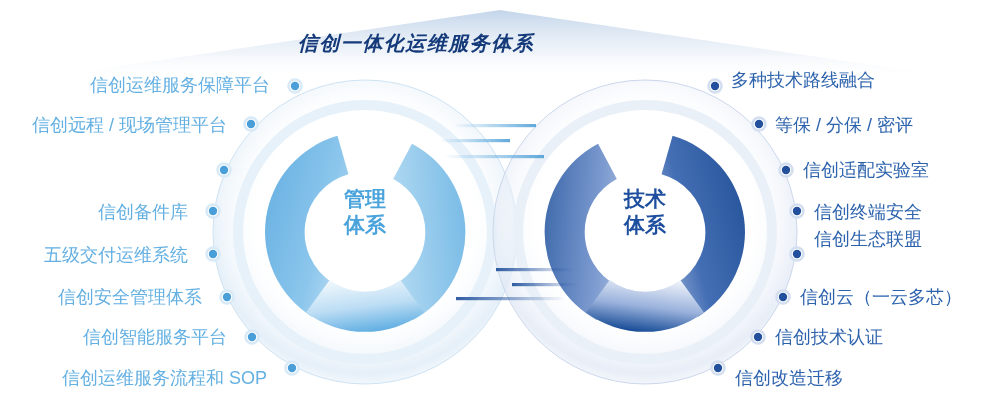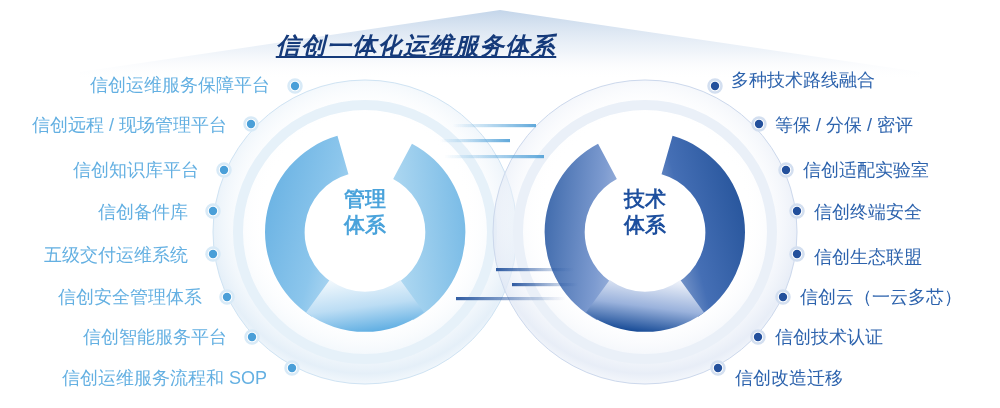--- a/index.html
+++ b/index.html
@@ -6,22 +6,22 @@
   body{
     width:1000px;height:408px;background:#ffffff;
     font-family:"Liberation Sans","DejaVu Sans",sans-serif;
     overflow:hidden;position:relative;
   }
   #stage{position:absolute;inset:0;}
   svg.layer{position:absolute;left:0;top:0;width:1000px;height:408px;}
 
   .title-text{
     position:absolute;left:0;top:30px;width:832px;text-align:center;
-    font-size:24px;font-weight:bold;font-style:italic;letter-spacing:1.5px;
-    color:#153a7a;z-index:9;white-space:nowrap;text-decoration:underline;
+    font-size:20px;font-weight:bold;font-style:italic;letter-spacing:1.5px;
+    color:#153a7a;z-index:9;white-space:nowrap;
   }
 
   .ring-label{
     position:absolute;text-align:center;white-space:nowrap;
     font-size:21px;font-weight:bold;line-height:1.26;z-index:8;
   }
   .ring-label.left{color:#4aa3db;}
   .ring-label.right{color:#1d4f9e;}
 
   .cap{
@@ -211,29 +211,28 @@
     <div>体系</div>
   </div>
 
   <div class="ring-label right" style="left:575px;top:186px;width:140px;">
     <div>技术</div>
     <div>体系</div>
   </div>
 
   <div class="cap left" style="right:730px;top:76px;">信创运维服务保障平台</div>
   <div class="cap left" style="right:773px;top:116px;">信创远程 / 现场管理平台</div>
-  <div class="cap left" style="right:801px;top:161px;">信创知识库平台</div>
   <div class="cap left" style="right:812px;top:203px;">信创备件库</div>
   <div class="cap left" style="right:812px;top:246px;">五级交付运维系统</div>
   <div class="cap left" style="right:798px;top:288px;text-align:right;">信创安全管理体系</div>
   <div class="cap left" style="right:773px;top:328px;">信创智能服务平台</div>
   <div class="cap left" style="right:733px;top:369px;">信创运维服务流程和 SOP</div>
 
   <div class="cap right" style="left:731px;top:71px;">多种技术路线融合</div>
   <div class="cap right" style="left:775px;top:116px;">等保 / 分保 / 密评</div>
   <div class="cap right" style="left:803px;top:161px;">信创适配实验室</div>
   <div class="cap right" style="left:814px;top:203px;">信创终端安全</div>
-  <div class="cap right" style="left:814px;top:248px;">信创生态联盟</div>
+  <div class="cap right" style="left:814px;top:230px;">信创生态联盟</div>
   <div class="cap right" style="left:800px;top:288px;text-align:right;">信创云（一云多芯）</div>
   <div class="cap right" style="left:775px;top:328px;">信创技术认证</div>
   <div class="cap right" style="left:735px;top:369px;">信创改造迁移</div>
 
 </div>
 
 </body></html>

